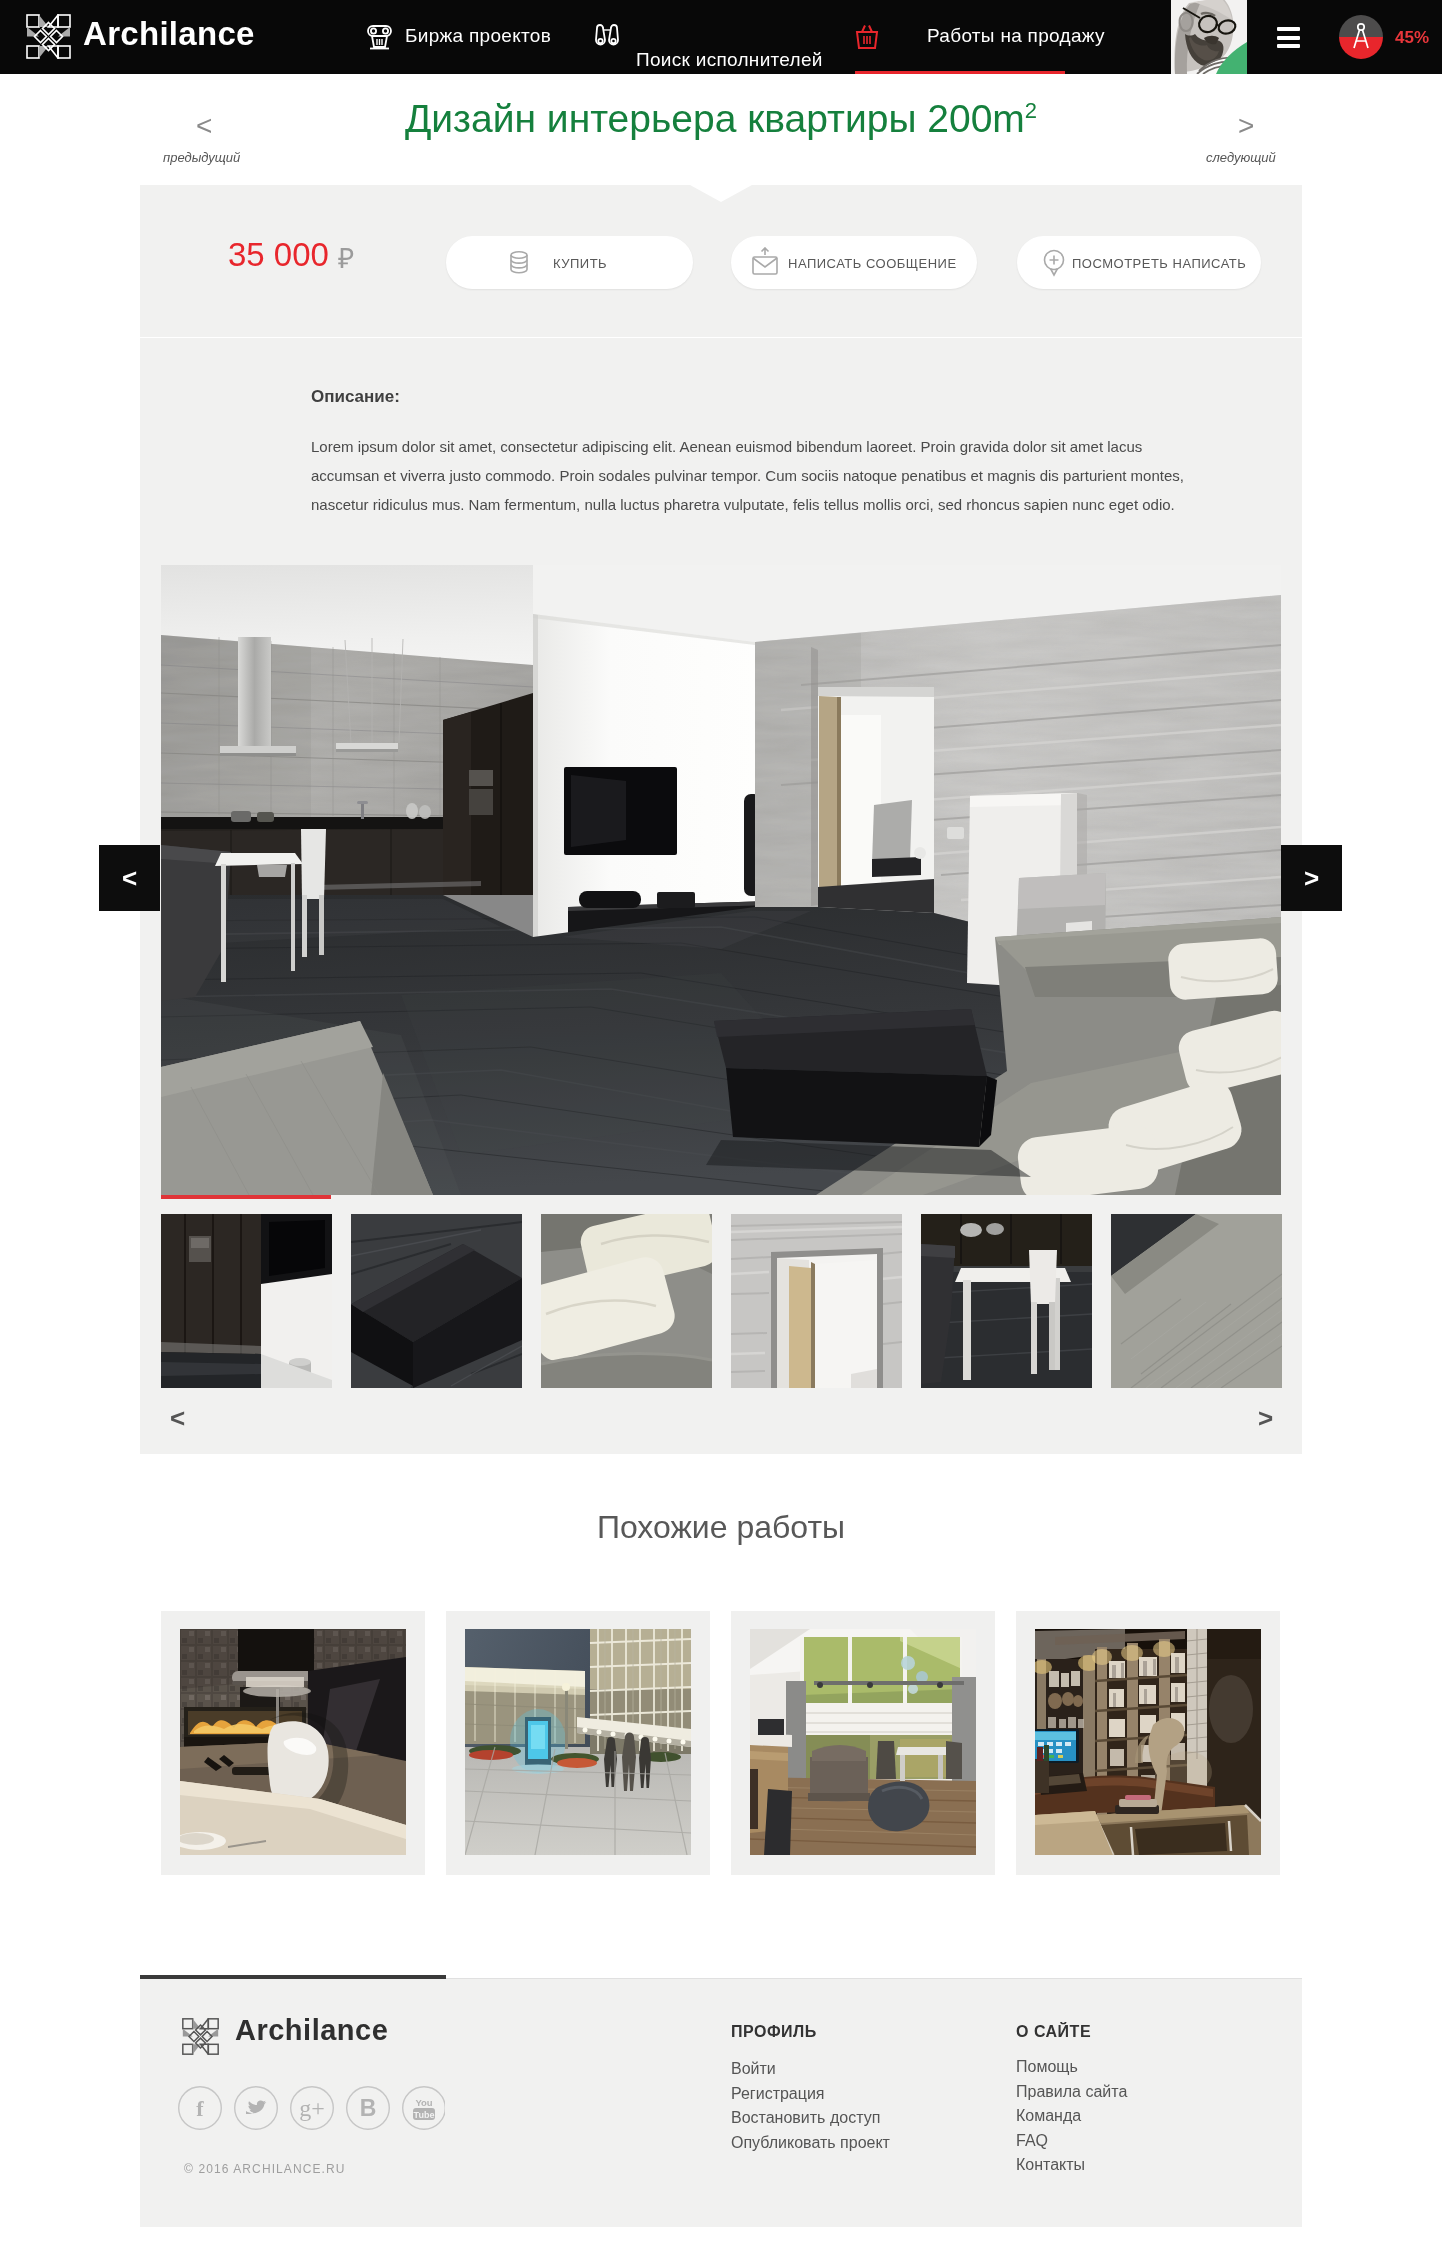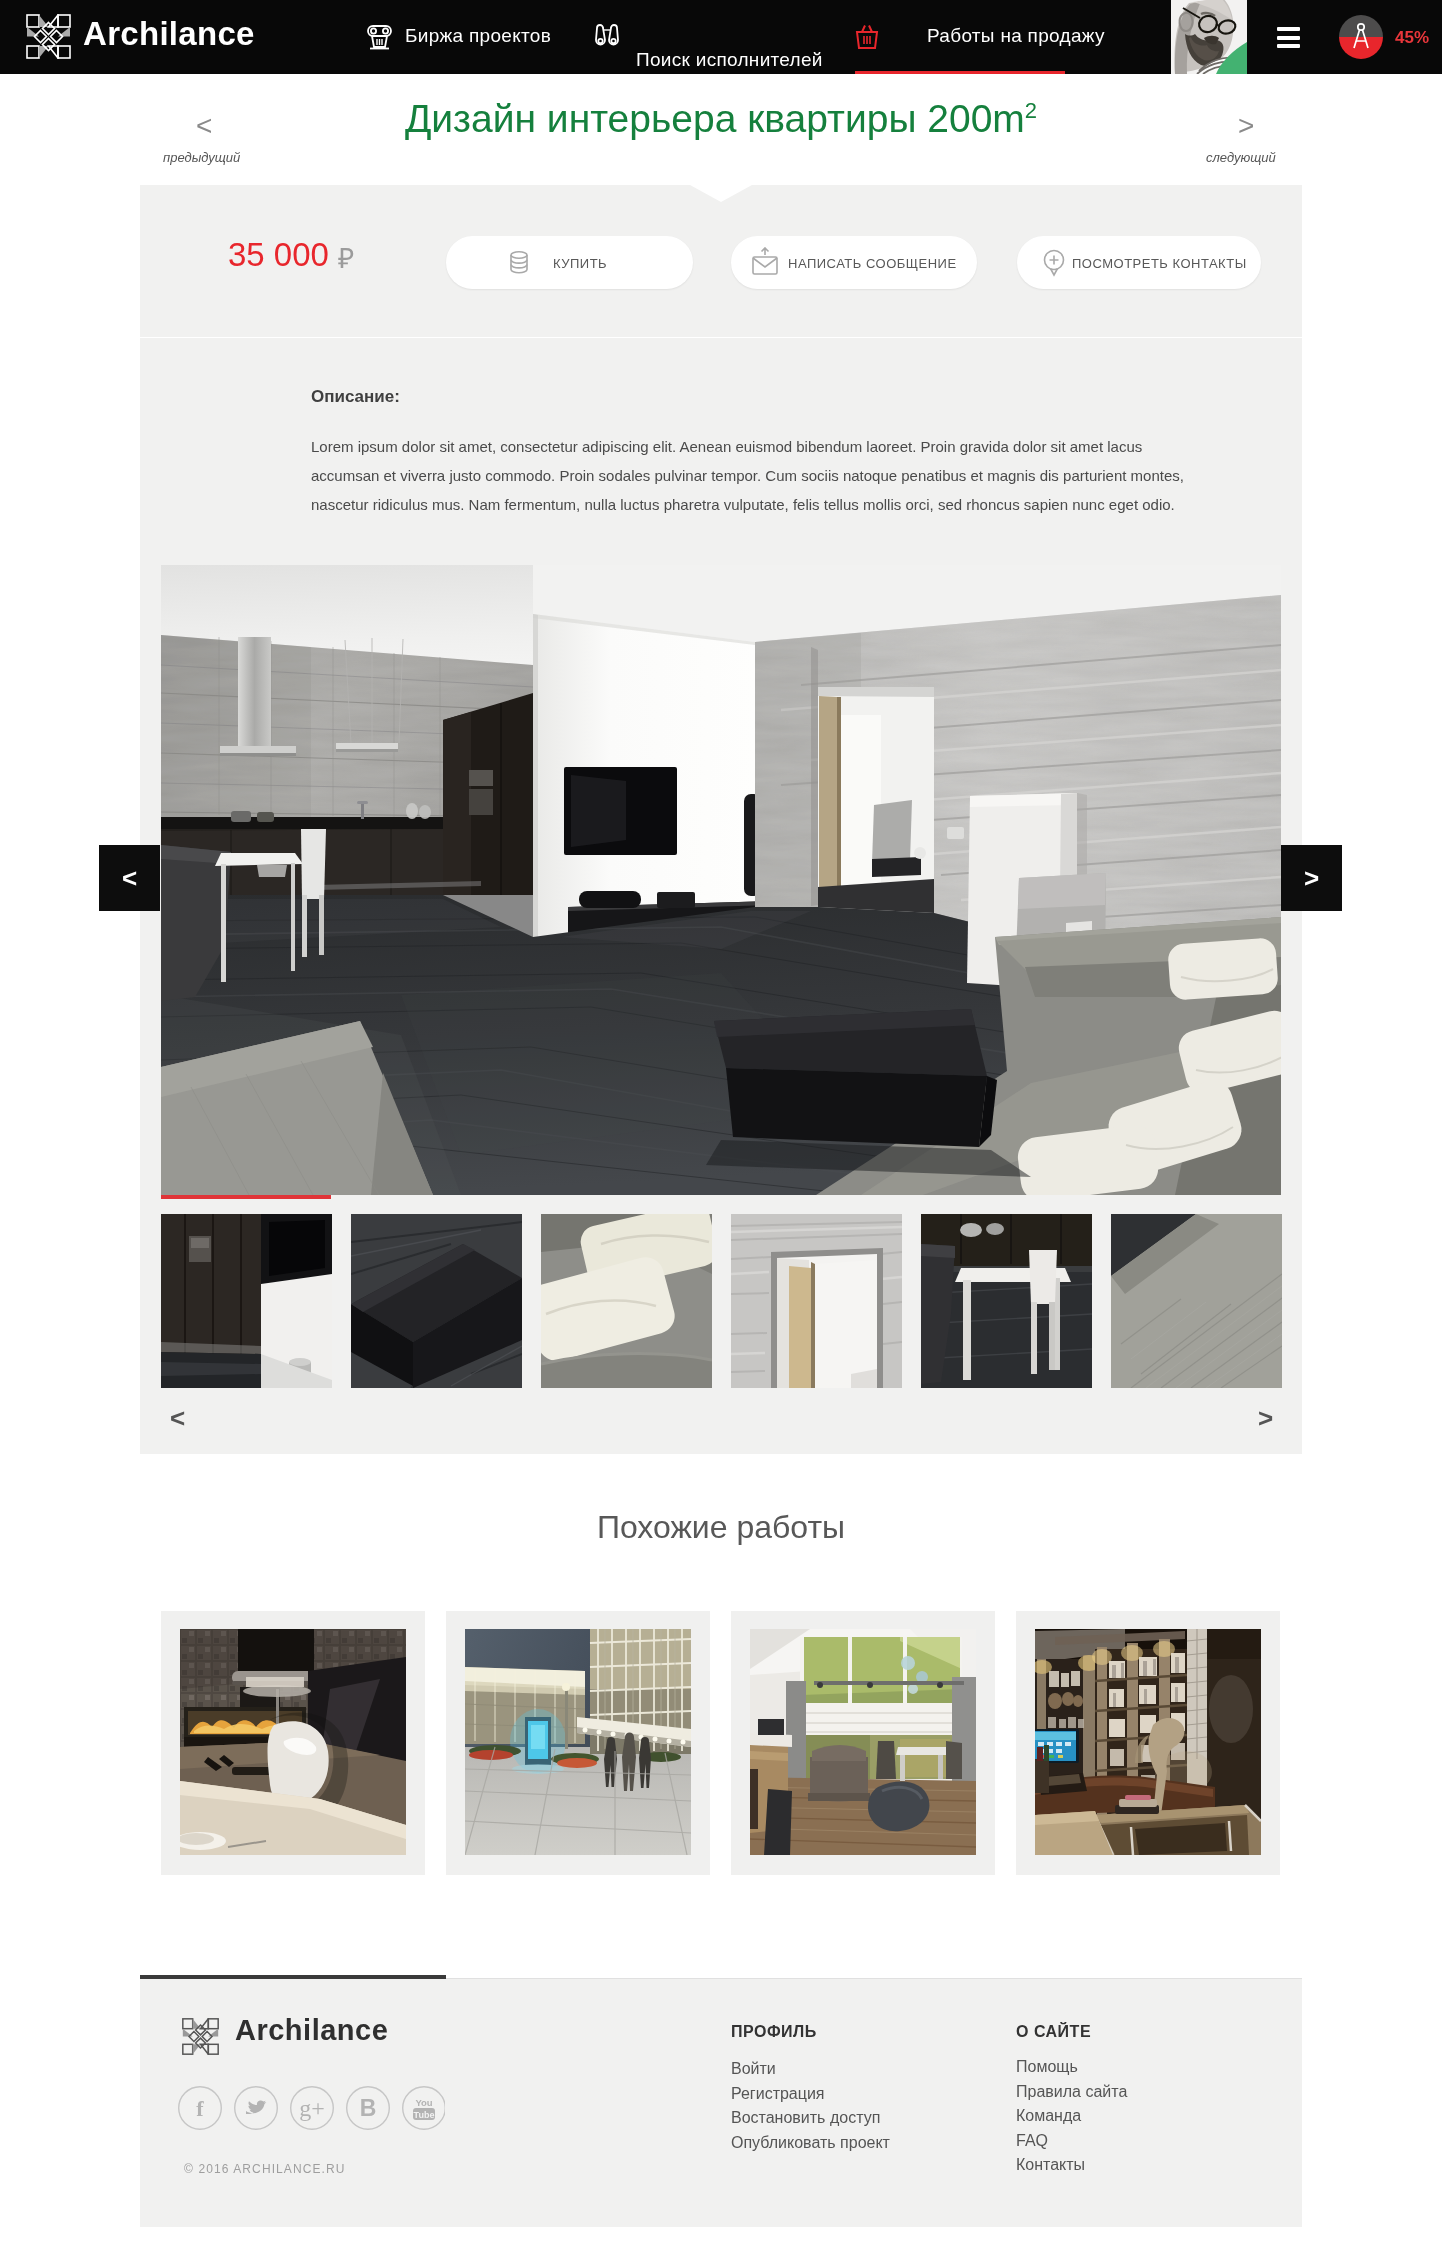--- a/index.html
+++ b/index.html
@@ -196,21 +196,21 @@
   </div>
 
   <div class="btn" style="left:877px; width:244px;">
     <svg class="abs" style="left:24px; top:13px;" width="26" height="28" viewBox="0 0 26 28">
       <g fill="none" stroke="#a9a9a9" stroke-width="1.6">
         <circle cx="13" cy="11" r="9.5"></circle>
         <path d="M13 6.5 L13 15.5 M8.5 11 L17.5 11"></path>
         <path d="M9.5 19.5 L13 26 L16.5 19.5"></path>
       </g>
     </svg>
-    <span class="lbl" style="left:55px;">ПОСМОТРЕТЬ КОНТАКТЫ</span>
+    <span class="lbl" style="left:55px;">ПОСМОТРЕТЬ НАПИСАТЬ</span>
   </div>
 </div>
 
 <div id="desc-sec">
 
   <div id="desc-head">Описание:</div>
 
   <div id="desc-text" style="width:1000px; white-space:nowrap;">Lorem ipsum dolor sit amet, consectetur adipiscing elit. Aenean euismod bibendum laoreet. Proin gravida dolor sit amet lacus<br>accumsan et viverra justo commodo. Proin sodales pulvinar tempor. Cum sociis natoque penatibus et magnis dis parturient montes,<br>nascetur ridiculus mus. Nam fermentum, nulla luctus pharetra vulputate, felis tellus mollis orci, sed rhoncus sapien nunc eget odio.</div>
 
   <div id="mainphoto"><svg width="1120" height="630" viewBox="0 0 1120 630">

